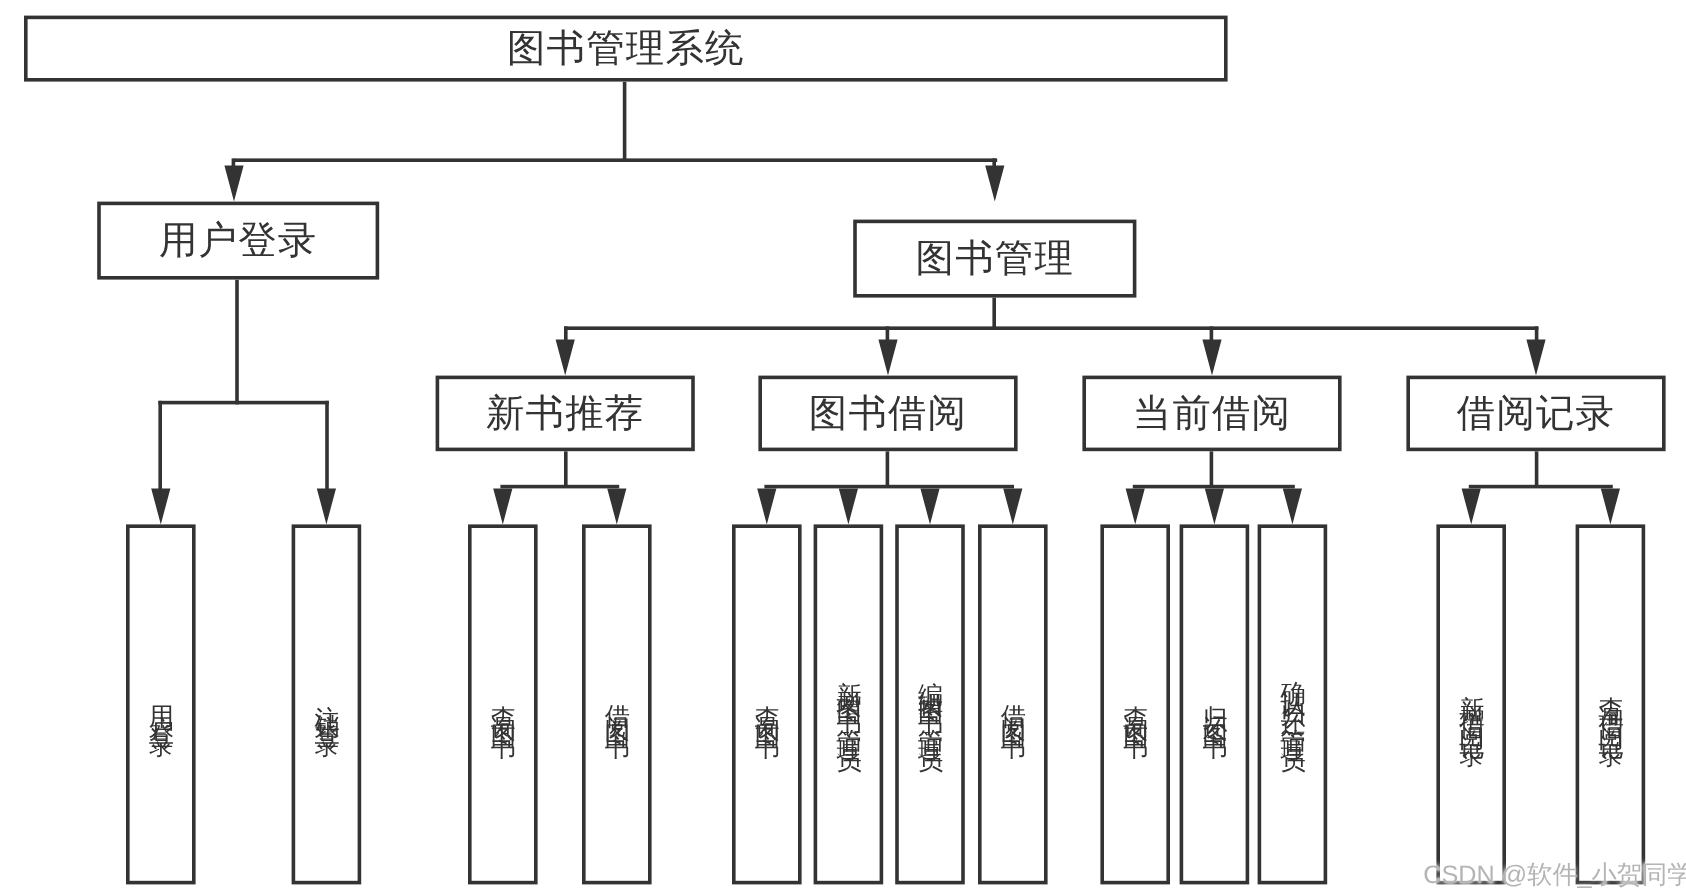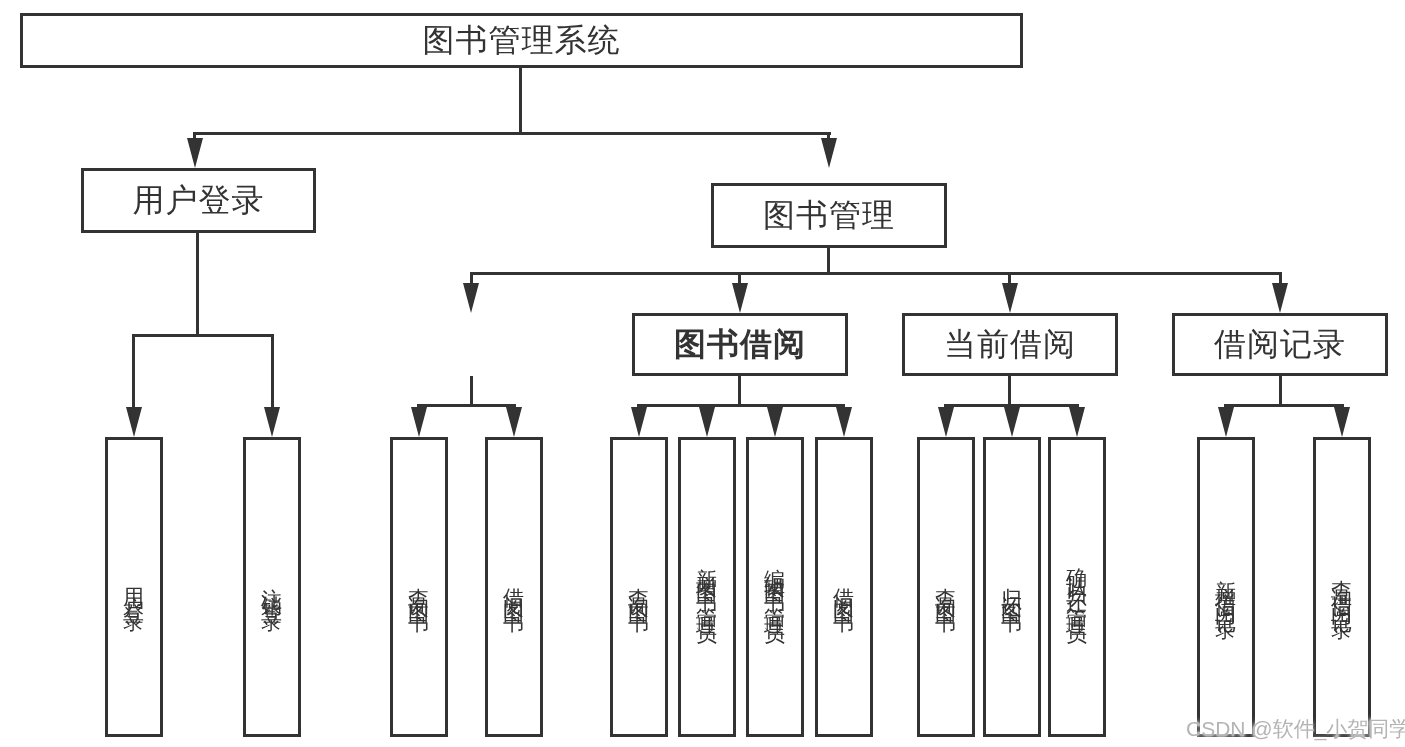--- a/index.html
+++ b/index.html
@@ -22,21 +22,21 @@
   .arr{
     position:absolute;width:0;height:0;
     border-left:8px solid transparent;border-right:8px solid transparent;
     border-top:30px solid #333333;
   }
   
   #bx-root{left:20px;top:13px;width:1003px;height:55px;}
   #bx-user-login{left:81px;top:168px;width:235px;height:65px;}
   #bx-book-mgmt{left:711px;top:168px;width:236px;height:65px;margin-top:15px;}
   #bx-new-book-rec{left:363px;top:313px;width:216px;height:63px;}
-  #bx-book-borrow{left:632px;top:313px;width:216px;height:63px;font-weight:bold;}
+  #bx-book-borrow{left:632px;top:313px;width:216px;height:63px;}
   #bx-current-borrow{left:902px;top:313px;width:216px;height:63px;align-items:center;}
   #bx-borrow-record{left:1172px;top:313px;width:216px;height:63px;}
   .leaf{top:437px;width:58px;height:300px;}
   #bx-u1{left:105px;} #bx-u2{left:243px;}
   #bx-n1{left:390px;} #bx-n2{left:485px;}
   #bx-b1{left:610px;} #bx-b2{left:678px;} #bx-b3{left:746px;} #bx-b4{left:815px;}
   #bx-c1{left:917px;} #bx-c2{left:983px;} #bx-c3{left:1048px;}
   #bx-r1{left:1197px;} #bx-r2{left:1313px;}
   .watermark{
     position:absolute;left:1186px;top:715px;font-size:21px;color:#b4b4b4;
@@ -101,20 +101,23 @@
     <span class="lbl">图书管理系统</span>
   </div>
 
   <div class="node" id="bx-user-login">
     <span class="lbl">用户登录</span>
   </div>
   <div class="node" id="bx-book-mgmt">
     <span class="lbl">图书管理</span>
   </div>
 
+  <div class="node" id="bx-new-book-rec">
+    <span class="lbl">新书推荐</span>
+  </div>
   <div class="node" id="bx-book-borrow">
     <span class="lbl">图书借阅</span>
   </div>
   <div class="node" id="bx-current-borrow">
     <span class="lbl">当前借阅</span>
   </div>
   <div class="node" id="bx-borrow-record">
     <span class="lbl">借阅记录</span>
   </div>
 

